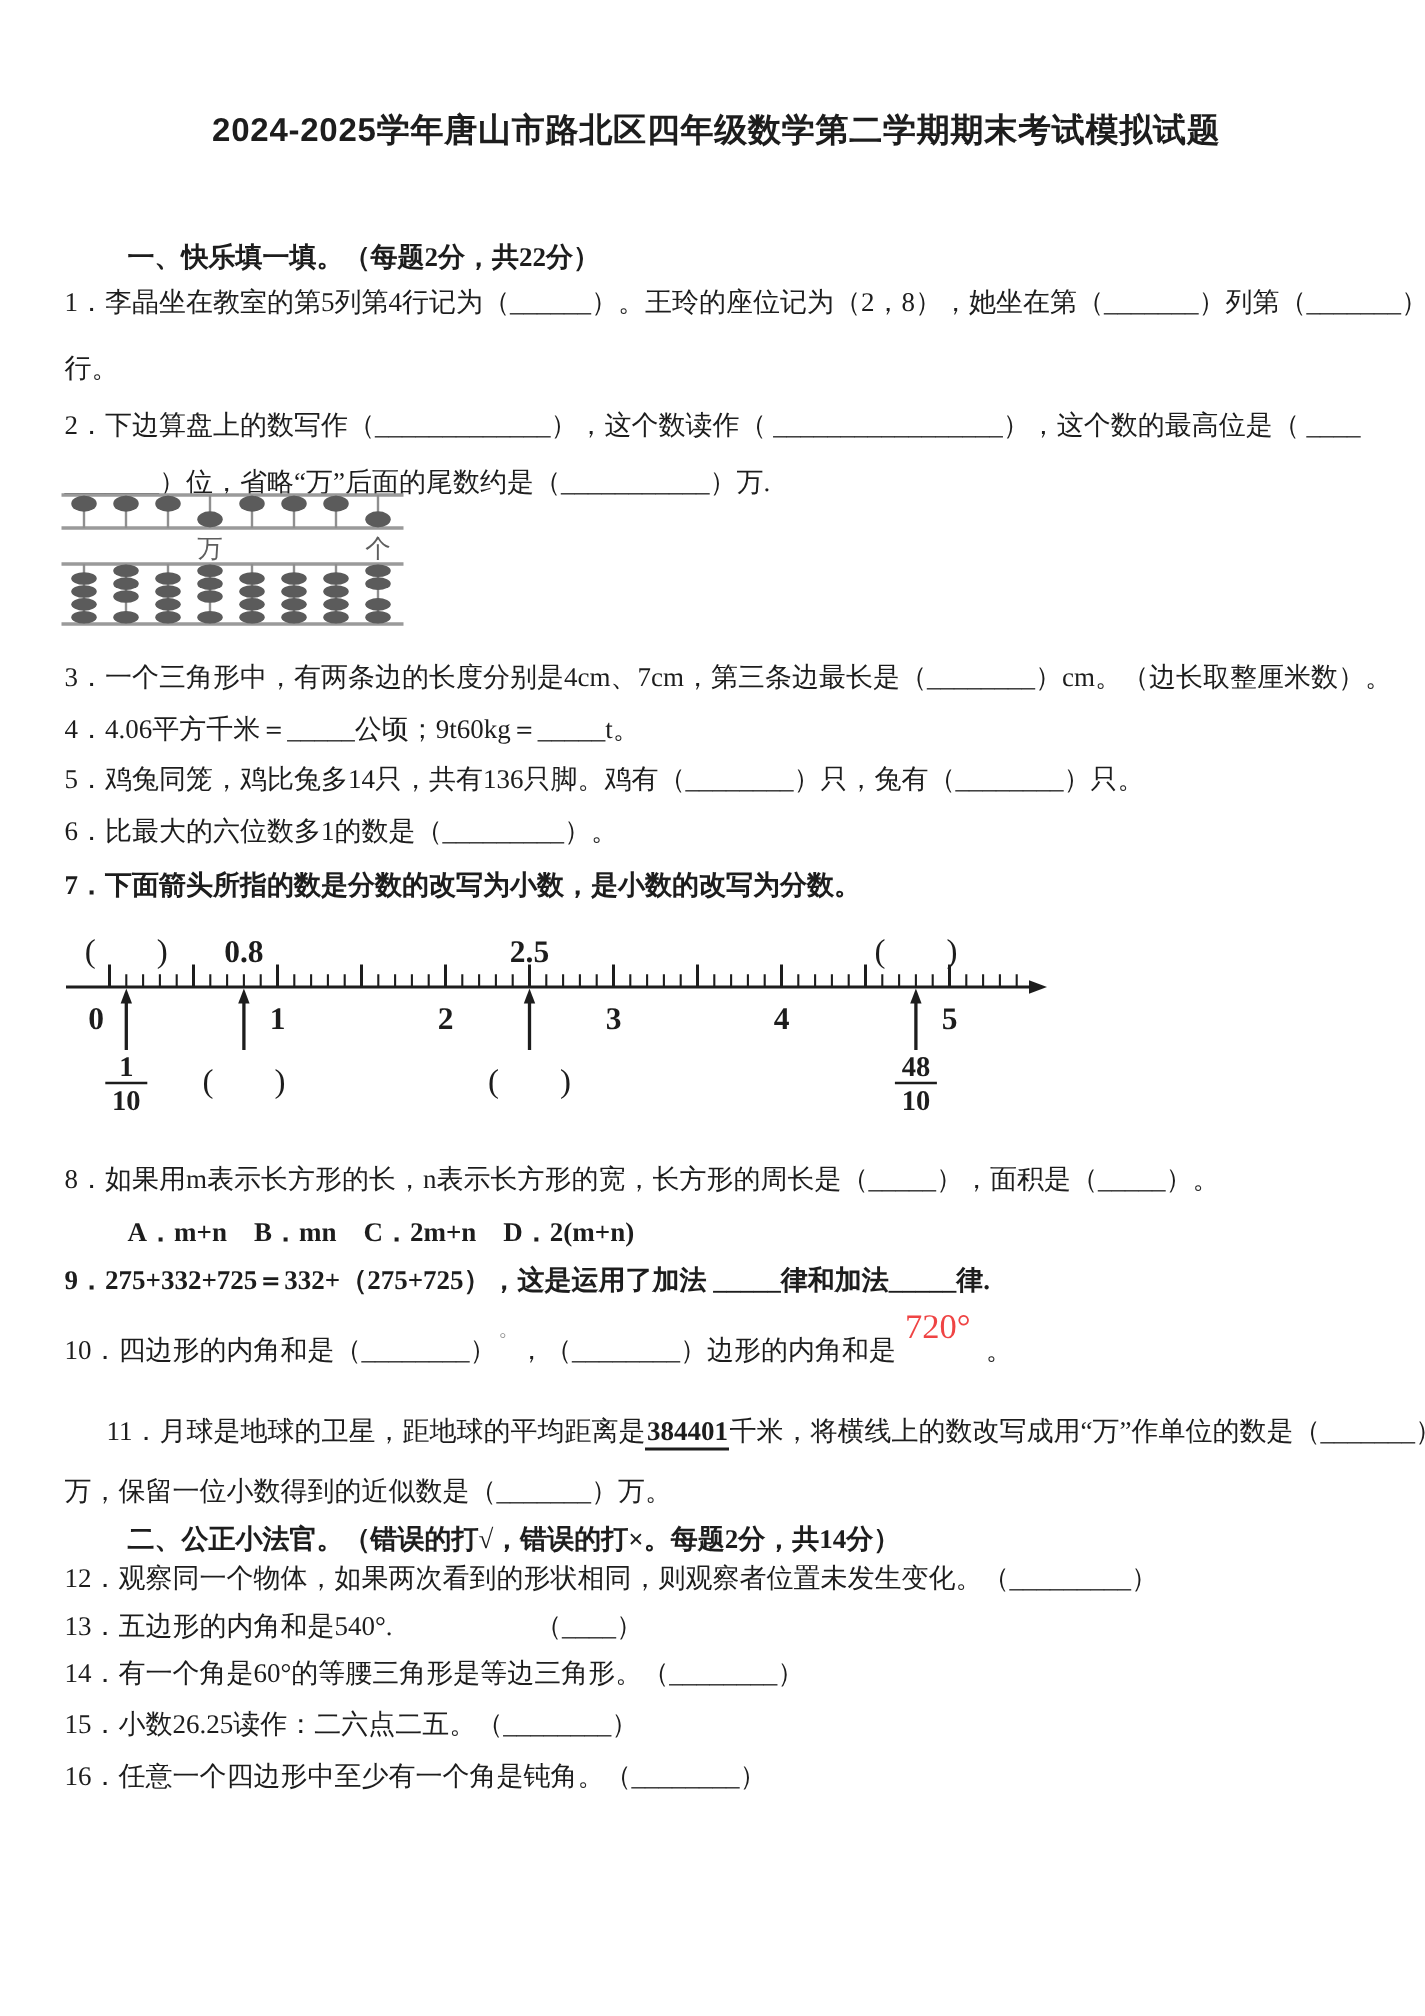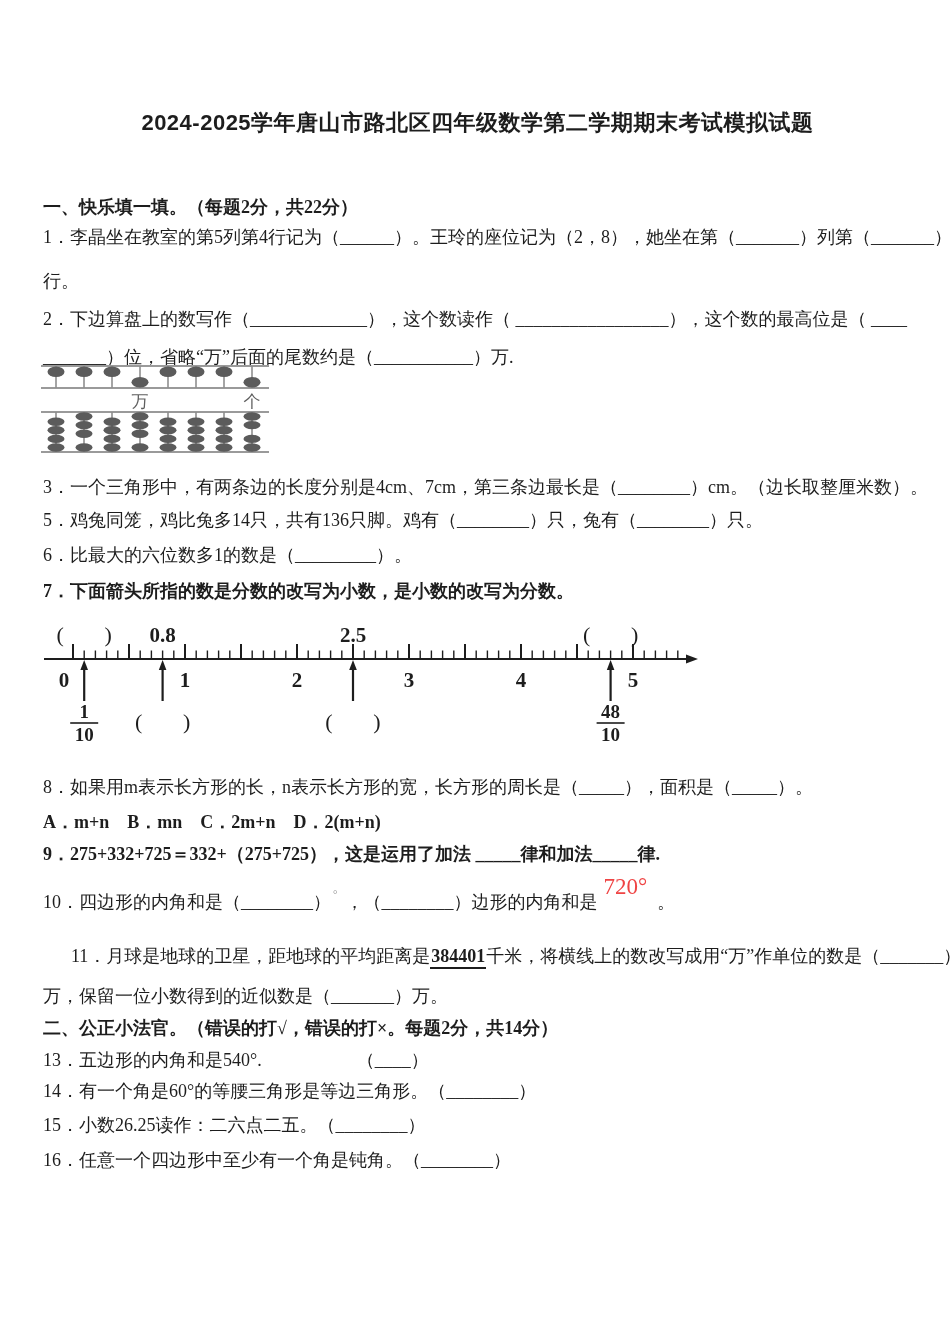--- a/index.html
+++ b/index.html
@@ -8,27 +8,27 @@
     width:950px; height:1344px;
     margin:0 auto;
     background:#ffffff;
     color:#1d1d1d;
     font-family:"Liberation Serif","DejaVu Serif",serif;
     box-sizing:border-box;
     padding:0 38px 0 43px;
     overflow:hidden;
   }
   h1.title {
-    margin:0; padding-top:108px;
+    margin:0; padding-top:72px;
     font-family:"Liberation Sans","DejaVu Sans",sans-serif;
     font-size:22px; line-height:30px; font-weight:bold;
     text-align:center; letter-spacing:0.5px;
   }
   .ln { font-size:18px; line-height:26px; white-space:nowrap; }
-  .bold { font-weight:bold; }
+  .bold { font-weight:bold;margin-left:42px; }
   .fig { display:block; }
   #abacus-svg  { margin-top:-7px; margin-left:-4px; }
   #numline-svg { margin-top:9px;  margin-left:-21px; }
   .u-num { font-weight:bold; border-bottom:2px solid #1d1d1d; padding:0 1px 1px 1px; }
   .sup-deg { font-size:11px; color:#8f8f8f; vertical-align:10px; margin:0 8px 0 2px; }
   .gray-720 { font-size:23px; color:#ef4444; position:relative; top:-14px; margin:0 10px 0 6px; }
   .q13-blank { margin-left:95px; }
   
   .mt-h1 { margin-top:56px; }
   .mt-q1a{ margin-top:4px; }  .mt-q1b{ margin-top:18px; }
@@ -118,20 +118,21 @@
       <ellipse cx="213" cy="19.2" rx="8.5" ry="5.3" fill="#5b5b5b"></ellipse>
       <ellipse cx="213" cy="53.5" rx="8.5" ry="4.2" fill="#5b5b5b"></ellipse>
       <ellipse cx="213" cy="62.1" rx="8.5" ry="4.2" fill="#5b5b5b"></ellipse>
       <ellipse cx="213" cy="84.5" rx="8.5" ry="4.2" fill="#5b5b5b"></ellipse>
       <ellipse cx="213" cy="75.9" rx="8.5" ry="4.2" fill="#5b5b5b"></ellipse>
       <text x="101" y="44" text-anchor="middle" font-size="17" fill="#5e5e5e" font-family="&quot;Liberation Serif&quot;,&quot;DejaVu Serif&quot;,serif">万</text>
       <text x="213" y="44" text-anchor="middle" font-size="17" fill="#5e5e5e" font-family="&quot;Liberation Serif&quot;,&quot;DejaVu Serif&quot;,serif">个</text>
     </svg>
 
   <div class="ln mt-q3">3．一个三角形中，有两条边的长度分别是4cm、7cm，第三条边最长是（________）cm。（边长取整厘米数）。</div>
+  <div class="ln mt-q4">4．4.06平方千米＝_____公顷；9t60kg＝_____t。</div>
   <div class="ln mt-q5">5．鸡兔同笼，鸡比兔多14只，共有136只脚。鸡有（________）只，兔有（________）只。</div>
   <div class="ln mt-q6">6．比最大的六位数多1的数是（_________）。</div>
   <div class="ln mt-q7">7．下面箭头所指的数是分数的改写为小数，是小数的改写为分数。</div>
 
   <svg id="numline-svg" class="fig" width="690" height="132" viewBox="0 0 690 132">
       <line x1="22" y1="46" x2="664" y2="46" stroke="#1d1d1d" stroke-width="2"></line>
       <polygon points="664,41.5 676,46 664,50.5" fill="#1d1d1d"></polygon>
       <line x1="51" y1="31" x2="51" y2="46" stroke="#1d1d1d" stroke-width="2"></line>
       <line x1="62.2" y1="37.5" x2="62.2" y2="46" stroke="#1d1d1d" stroke-width="1.4"></line>
       <line x1="73.4" y1="37.5" x2="73.4" y2="46" stroke="#1d1d1d" stroke-width="1.4"></line>
@@ -228,20 +229,21 @@
     <span>10．四边形的内角和是（________）</span><span class="sup-deg">°</span><span>，（________）边形的内角和是</span><span class="gray-720">720°</span><span>。</span>
   </div>
 
   <div class="ln mt-q11a">
     <span>11．月球是地球的卫星，距地球的平均距离是</span><span class="u-num">384401</span><span>千米，将横线上的数改写成用“万”作单位的数是（_______）</span>
   </div>
   <div class="ln mt-q11b">万，保留一位小数得到的近似数是（_______）万。</div>
 
   <div class="ln bold mt-h2">二、公正小法官。（错误的打√，错误的打×。每题2分，共14分）</div>
 
+  <div class="ln mt-q12">12．观察同一个物体，如果两次看到的形状相同，则观察者位置未发生变化。（_________）</div>
   <div class="ln mt-q13">
     <span>13．五边形的内角和是540°.</span><span class="q13-blank">（____）</span>
   </div>
   <div class="ln mt-q14">14．有一个角是60°的等腰三角形是等边三角形。（________）</div>
   <div class="ln mt-q15">15．小数26.25读作：二六点二五。（________）</div>
   <div class="ln mt-q16">16．任意一个四边形中至少有一个角是钝角。（________）</div>
 
 </div>
 
 </body></html>

